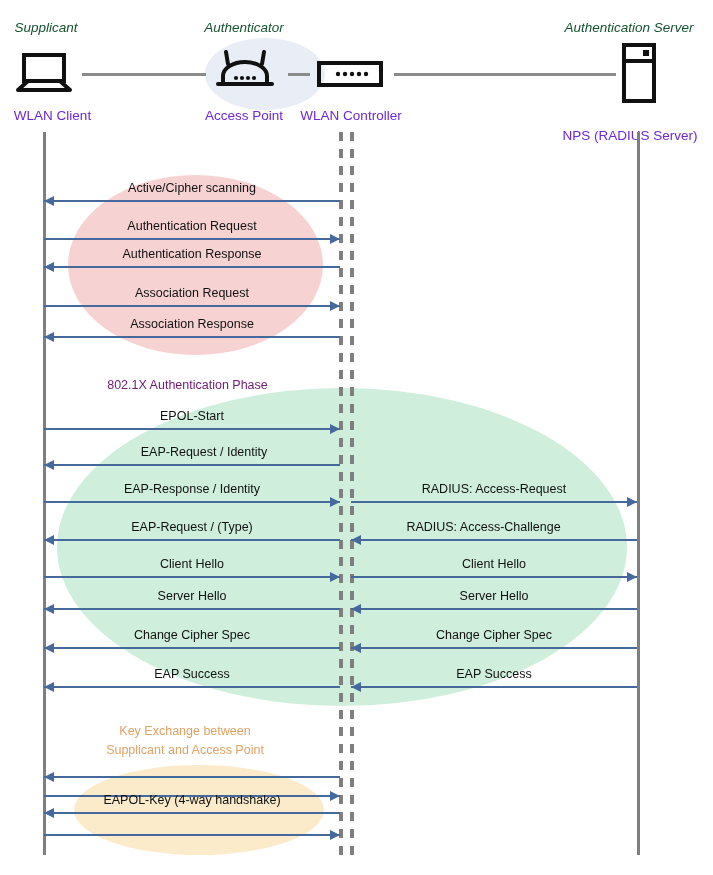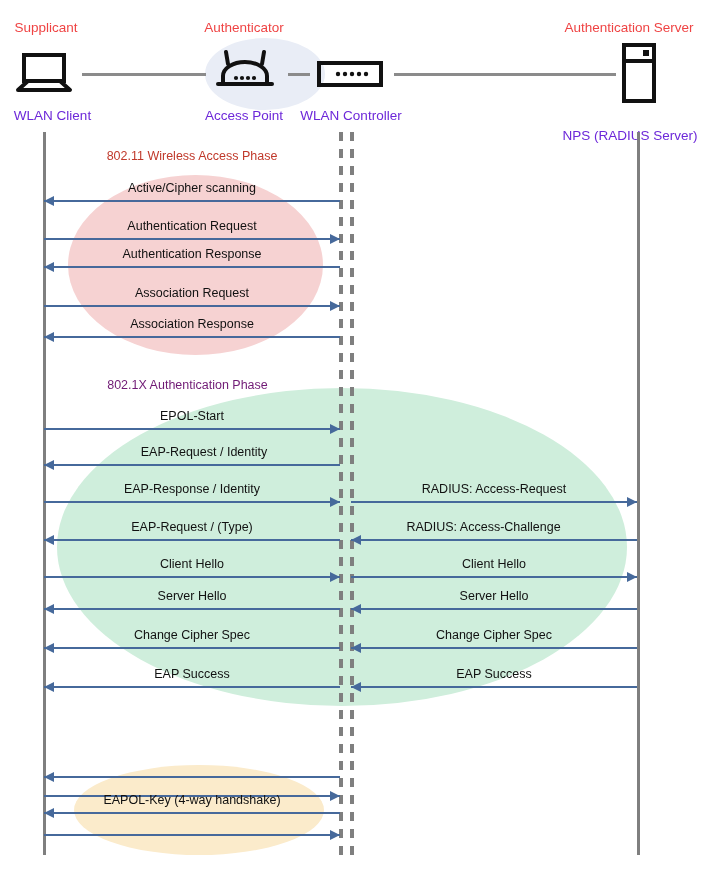--- a/index.html
+++ b/index.html
@@ -19,23 +19,24 @@
   }
   
   .actor-ellipse {
     position: absolute;
     background: #e9edf6;
     border-radius: 50%;
   }
   .actor-title {
     position: absolute;
     font-size: 13.5px;
-    color: #ef4444;
-    white-space: nowrap;
-    text-align: center;
+    color: #14532d;
+    white-space: nowrap;
+    text-align: center;
+    font-style: italic;
   }
   .actor-caption {
     position: absolute;
     font-size: 13.5px;
     color: #6d28d9;
     white-space: nowrap;
     text-align: center;
   }
   .link-bar {
     position: absolute;
@@ -152,22 +153,25 @@
 
   <div class="phase-ellipse" style="left:68px; top:175px; width:255px; height:180px; background:#F6D2D2;"></div>
   <div class="phase-ellipse" style="left:57px; top:388px; width:570px; height:318px; background:#CFEEDC;"></div>
   <div class="phase-ellipse" style="left:74px; top:765px; width:250px; height:90px; background:#FBEBCB;"></div>
 
   <div class="lifeline" style="left:43px; top:132px; height:723px;"></div>
   <div class="lifeline-dashed" style="left:339px; top:132px; height:723px;"></div>
   <div class="lifeline-dashed" style="left:350px; top:132px; height:723px;"></div>
   <div class="lifeline" style="left:637px; top:132px; height:723px;"></div>
 
-  <div class="phase-label" style="left:82px; top:147px; width:220px; color:#C0392B;">802.11 Wireless Access Phase</div>
   <div class="phase-label" style="left:80px; top:376px; width:215px; color:#701a75;">802.1X Authentication Phase</div>
+  <div class="phase-label" style="left:75px; top:722px; width:220px; color:#E3A264;">
+    <span>Key Exchange between</span><br>
+    <span>Supplicant and Access Point</span>
+  </div>
 
   <div id="messages-layer">
       <div>
         <div class="msg-line" style="left: 44px; top: 200px; width: 296px;"></div>
         <div class="msg-head left" style="top: 196px; left: 44px;"></div>
         <div class="msg-label" style="left: 44px; width: 296px; top: 181px;">Active/Cipher scanning</div>
       </div>
       <div>
         <div class="msg-line" style="left: 44px; top: 238px; width: 296px;"></div>
         <div class="msg-head right" style="top: 234px; left: 330px;"></div>

